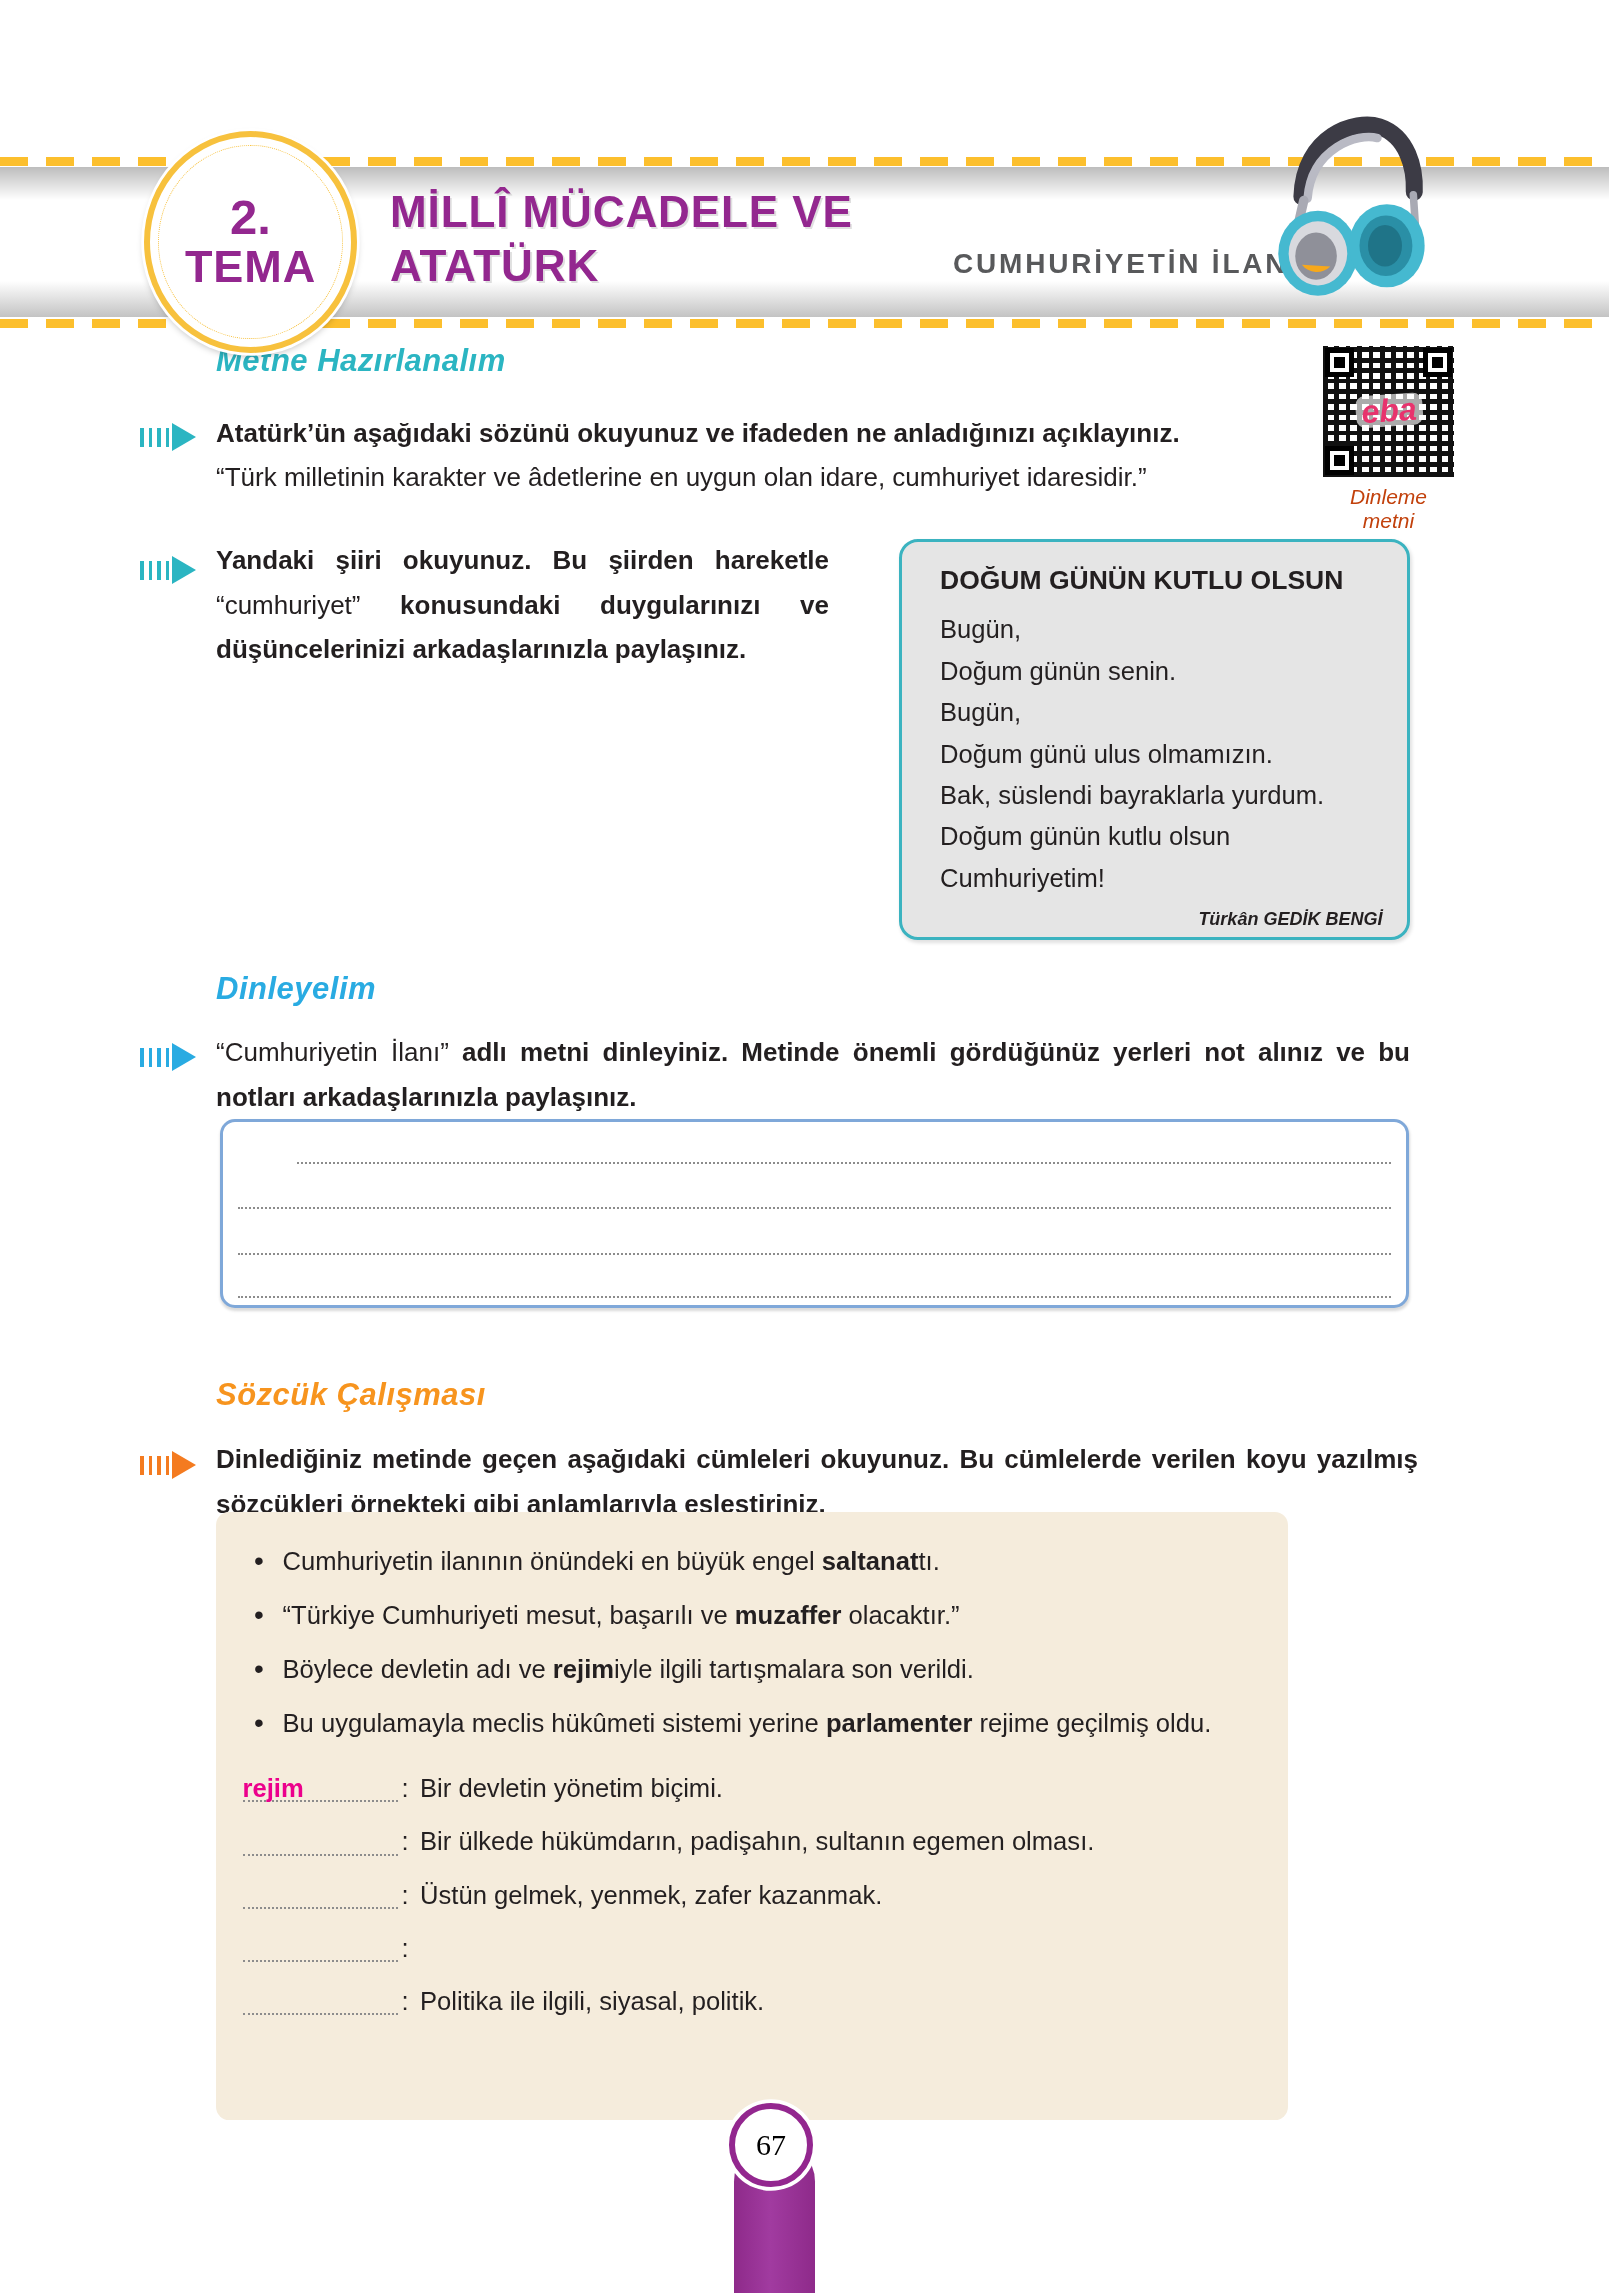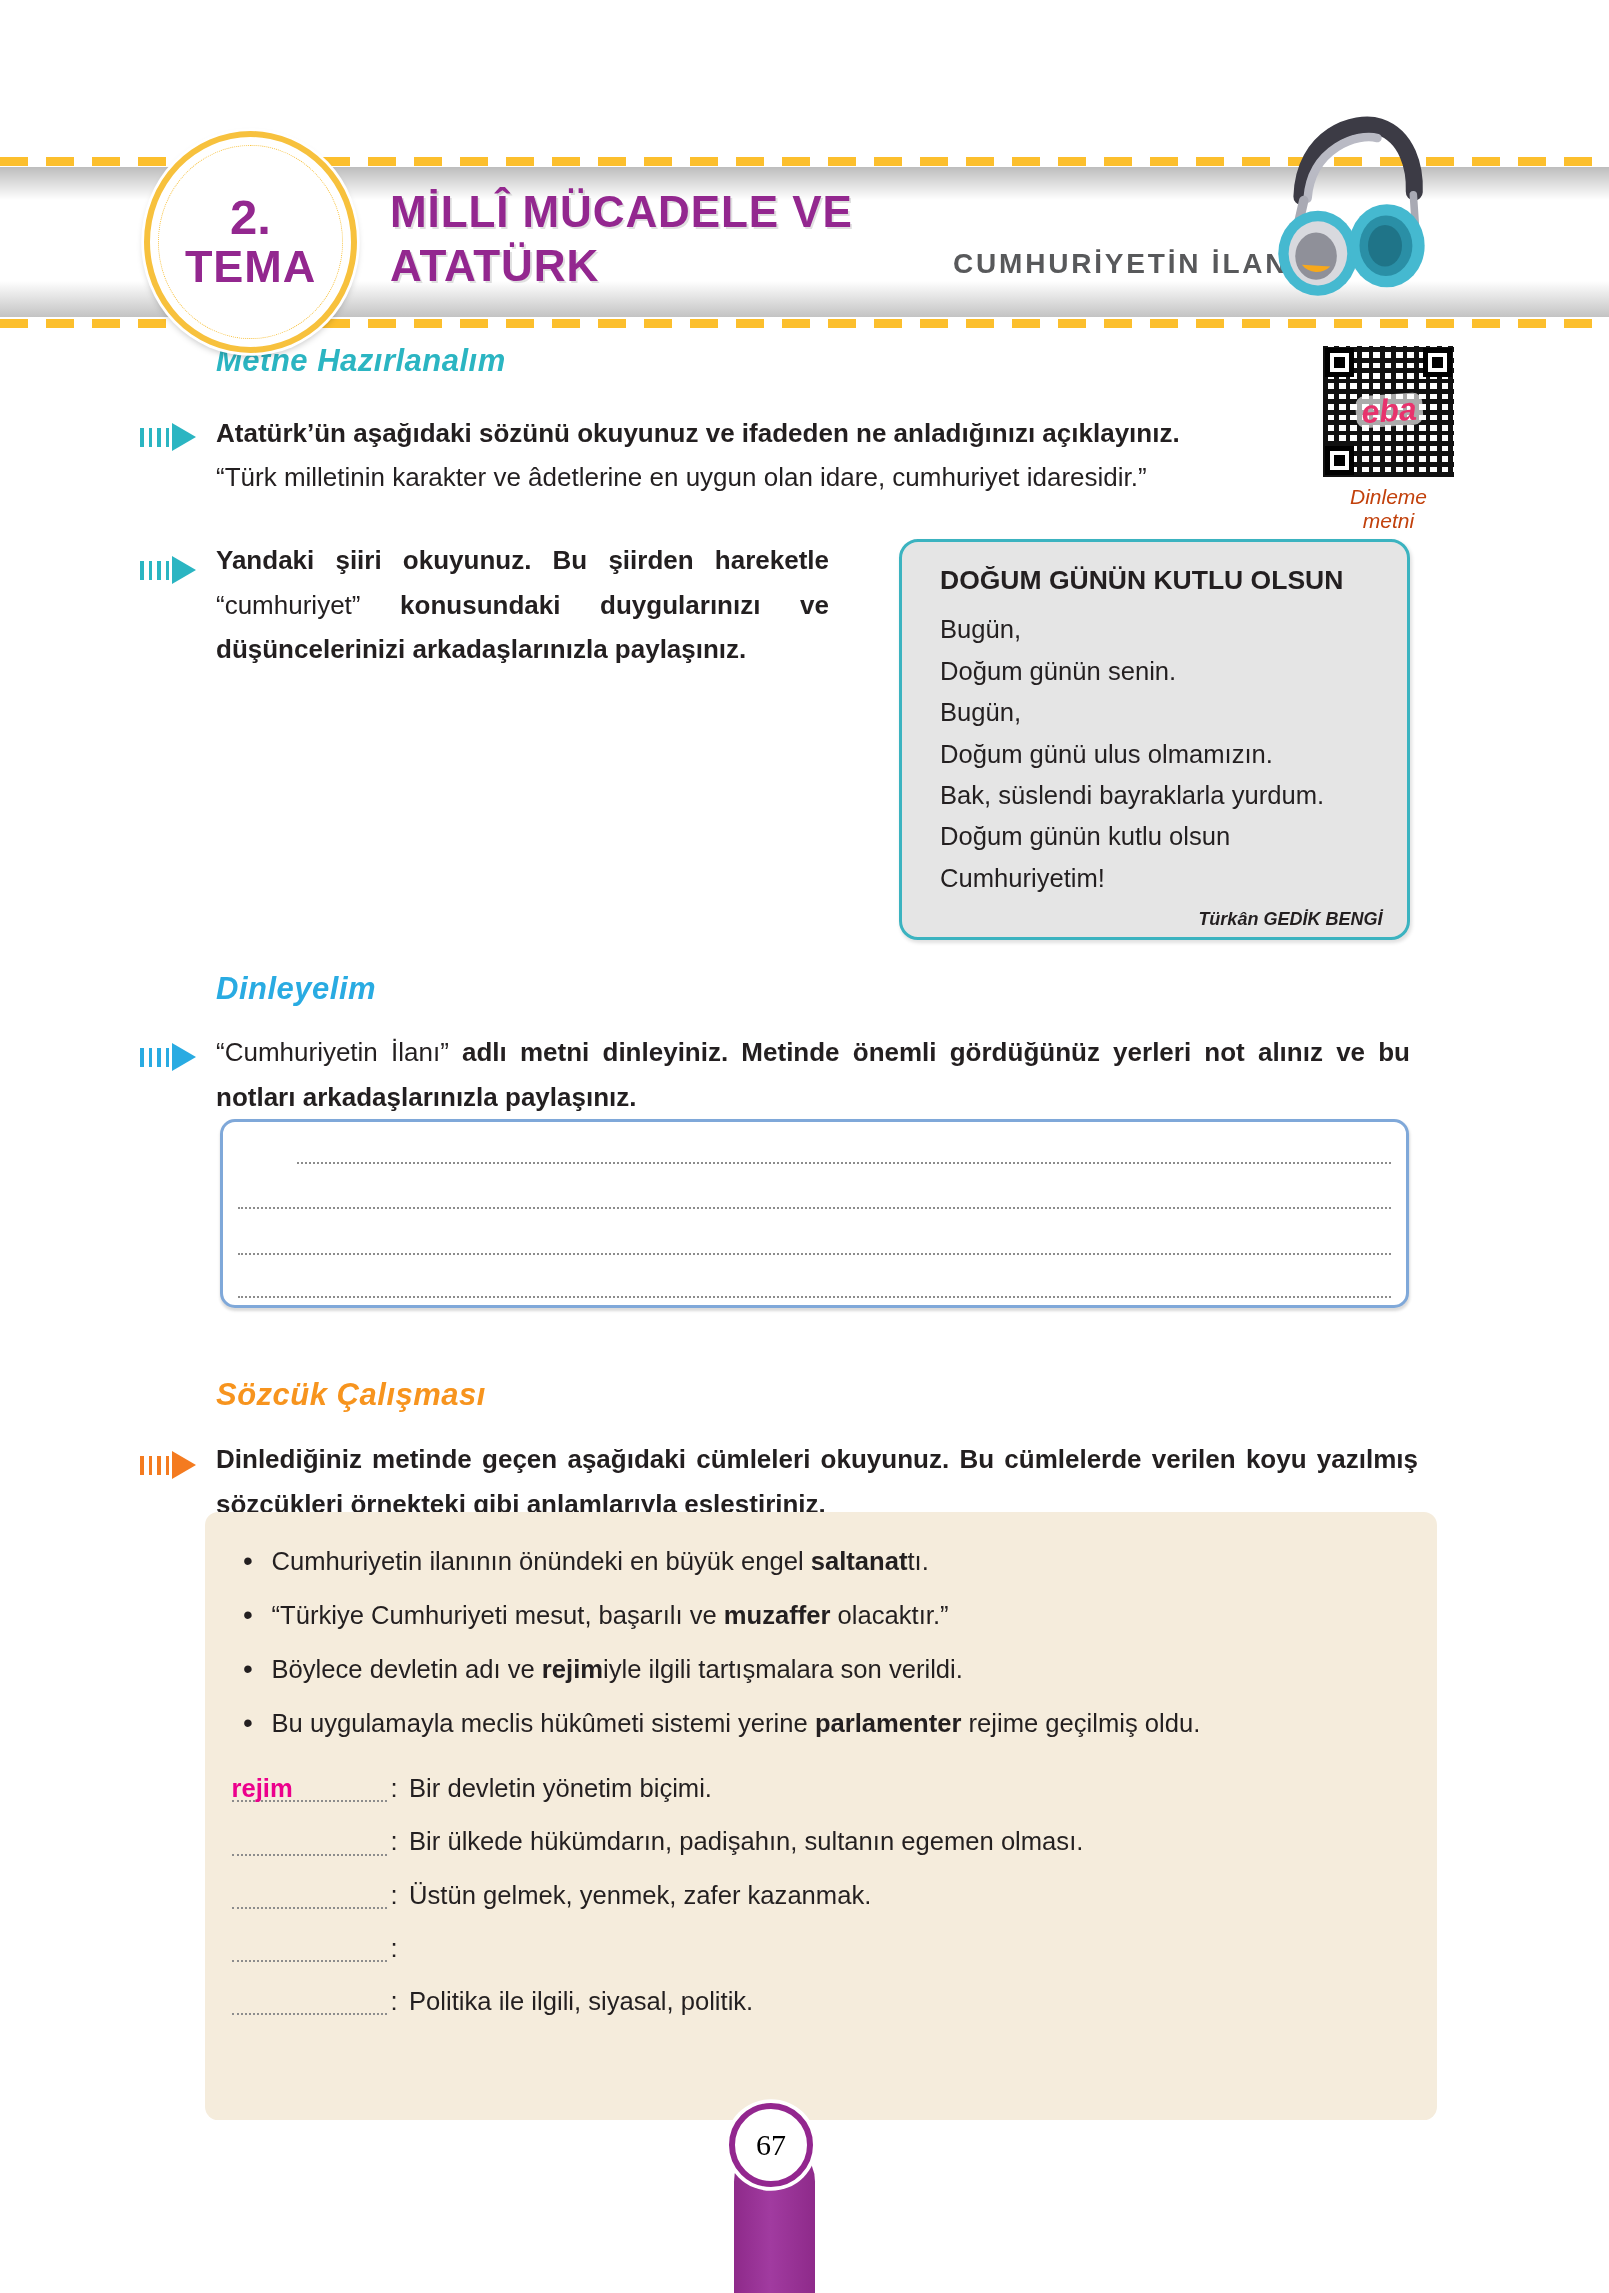--- a/index.html
+++ b/index.html
@@ -69,21 +69,21 @@
   .poem-title{font-size:26.5px;font-weight:700;margin-bottom:13.2px;}
   .poem-line{font-size:25.6px;line-height:1.62;}
   .poem-author{font-size:18px;font-weight:700;font-style:italic;text-align:right;margin-top:9.5px;}
   
   .notes-box{position:absolute;left:220px;top:1119px;width:1189px;height:189px;
     border:3.8px solid #7fa8d9;border-radius:15px;box-sizing:border-box;background:#fff;
     box-shadow:0.9px 2.8px 2.8px rgba(0,0,0,.15);}
   .note-line{position:absolute;height:0;border-bottom:2.8px dotted #8c8c8c;right:15px;}
   .nl1{left:74px;top:40px;} .nl2{left:15px;top:85px;} .nl3{left:15px;top:131px;} .nl4{left:15px;top:174px;}
   
-  .vocab-box{position:absolute;left:205px;top:1512px;width:1232px;height:608px;
+  .vocab-box{position:absolute;left:216px;top:1512px;width:1072px;height:608px;
     background:#f5ecdc;border-radius:13.2px;box-sizing:border-box;padding:32px 38px 19px 26.5px;}
   .vb-item{position:relative;font-size:25.6px;line-height:1.33;padding-left:40px;margin-bottom:20px;text-align:justify;}
   .vb-item::before{content:"•";position:absolute;left:11.4px;top:-1.9px;font-size:28px;}
   .defs{margin-top:28px;}
   .def-row{display:flex;font-size:25.6px;line-height:1.6;margin-bottom:12.3px;}
   .def-lead{flex:0 0 159px;position:relative;}
   .def-lead .dotline{position:absolute;left:0;right:3.8px;bottom:6.6px;border-bottom:2.8px dotted #8c8c8c;}
   .def-lead .lbl{position:relative;z-index:1;font-weight:700;color:#ec008c;}
   .def-colon{flex:0 0 auto;padding-right:11.4px;}
   .def-text{flex:1;text-align:justify;}

